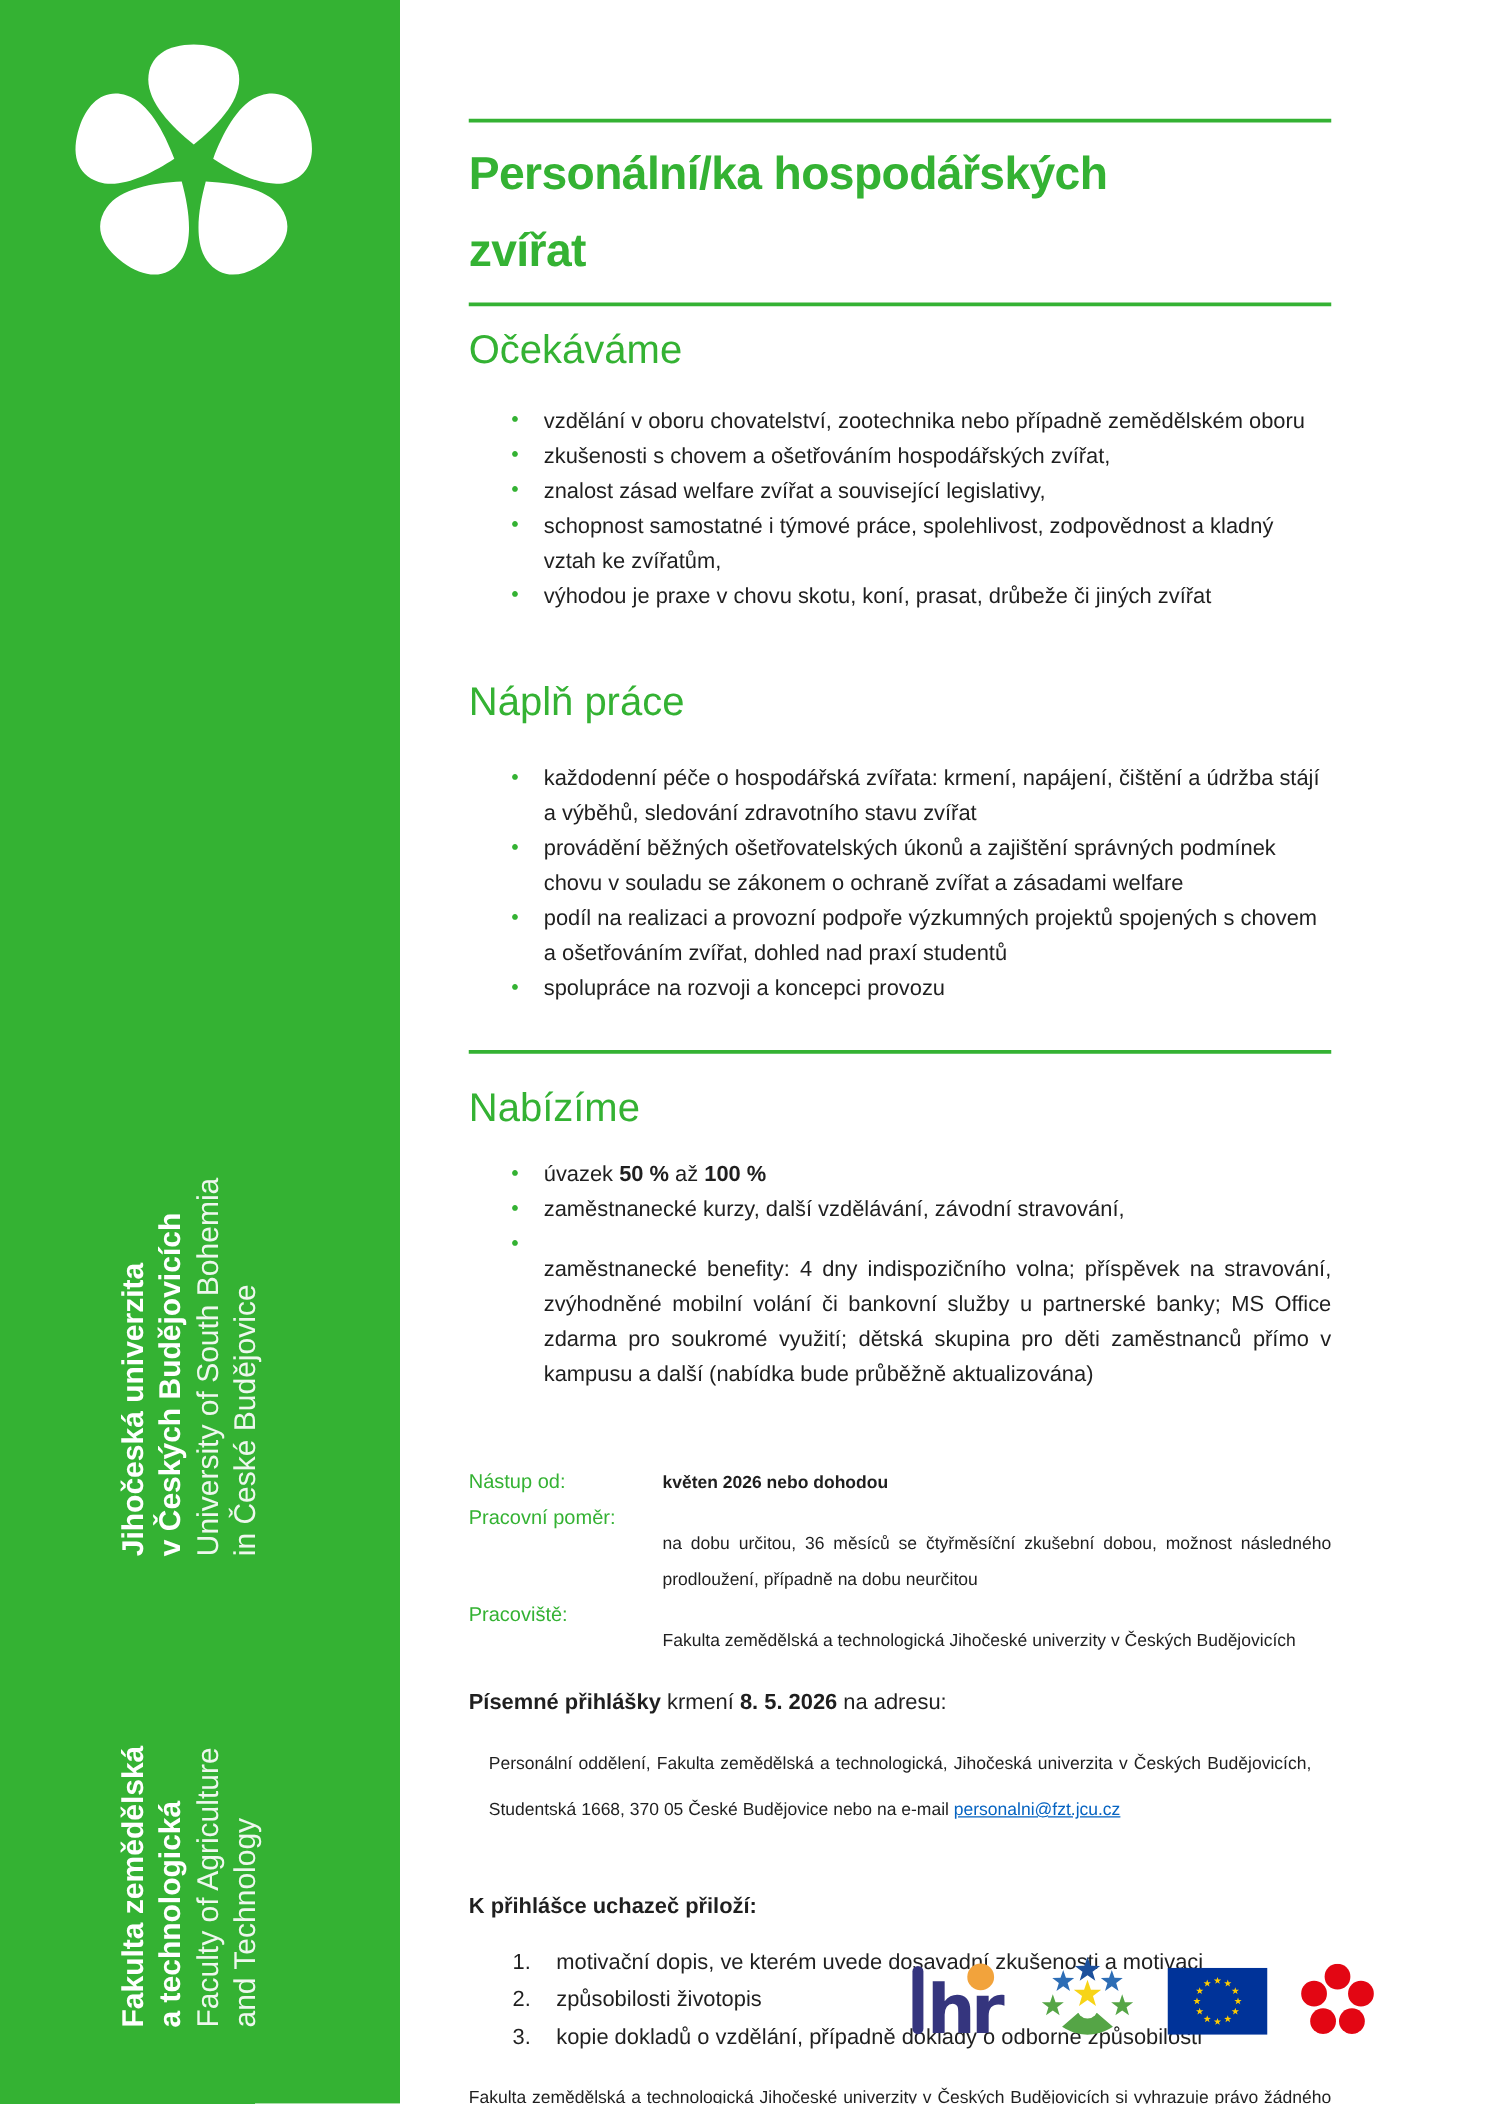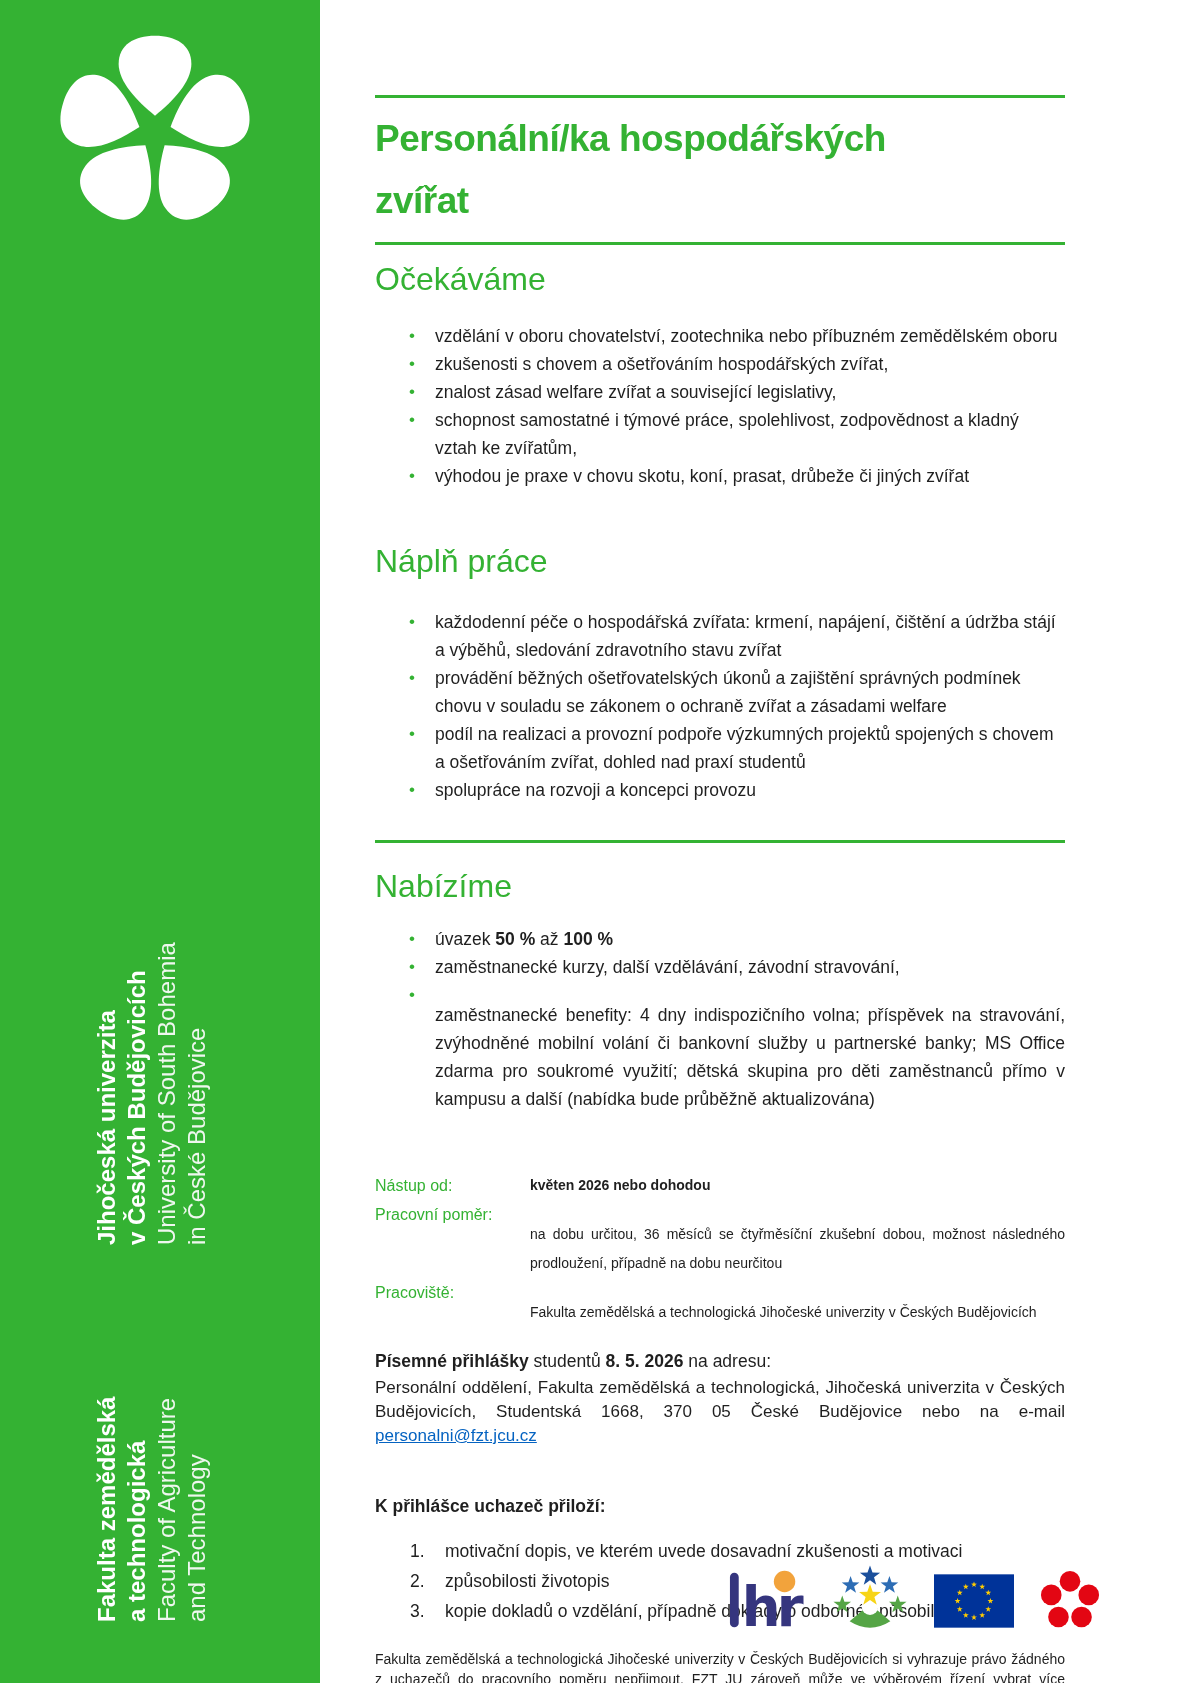--- a/index.html
+++ b/index.html
@@ -31,21 +31,21 @@
   .btext{flex:1;font-size:17.5px;line-height:28px;}
   .rule.mid{margin-top:36px;}
   .just{text-align:justify;margin-top:20px;}
   
   .details{margin-top:58px;}
   .drow{display:flex;}
   .dlabel{flex:0 0 155px;color:#34b233;font-size:16px;line-height:29px;}
   .dvalue{flex:1;font-size:14px;line-height:29px;}
   
   .appline{margin:20px 0 0;font-size:17.5px;line-height:29px;}
-  .address{margin:0;font-size:17px;line-height:24px;}
+  .address{margin:16px;font-size:14px;line-height:37px;}
   .link{color:#0563c1;text-decoration:underline;cursor:pointer;}
   .attach-head{margin:44px 0 0;font-size:17.5px;line-height:28px;font-weight:700;}
   .numlist{margin-top:16px;}
   .nrow{display:flex;}
   .nnum{flex:0 0 35px;margin-left:35px;font-size:17.5px;line-height:30px;}
   .ntext{flex:1;font-size:17.5px;line-height:30px;}
   .disclaimer{margin:24px 0 0;font-size:14px;line-height:19.5px;}
   
   .logos{position:absolute;left:728px;top:1564px;display:flex;align-items:center;gap:26px;}
 </style>
@@ -81,21 +81,21 @@
   <main class="main">
     <div class="rule top"></div>
     <h1><span>Personální/ka hospodářských</span><br><span>zvířat</span></h1>
     <div class="rule"></div>
 
     <section class="sec1">
       <h2>Očekáváme</h2>
       <div class="bullets">
           <div class="bullet">
             <span class="dot">•</span>
-            <div class="btext"><span>vzdělání v oboru chovatelství, zootechnika nebo příbuzném zemědělském oboru</span></div>
+            <div class="btext"><span>vzdělání v oboru chovatelství, zootechnika nebo případně zemědělském oboru</span></div>
           </div>
           <div class="bullet">
             <span class="dot">•</span>
             <div class="btext"><span>zkušenosti s chovem a ošetřováním hospodářských zvířat,</span></div>
           </div>
           <div class="bullet">
             <span class="dot">•</span>
             <div class="btext"><span>znalost zásad welfare zvířat a související legislativy,</span></div>
           </div>
           <div class="bullet">
@@ -159,21 +159,21 @@
         <div class="drow">
           <div class="dlabel">Pracovní poměr:</div>
           <div class="dvalue just"><span>na dobu určitou, 36 měsíců se čtyřměsíční zkušební dobou, možnost následného prodloužení, případně na dobu neurčitou</span></div>
         </div>
         <div class="drow">
           <div class="dlabel">Pracoviště:</div>
           <div class="dvalue just"><span>Fakulta zemědělská a technologická Jihočeské univerzity v Českých Budějovicích</span></div>
         </div>
       </div>
 
-    <p class="appline"><span style="font-weight: 700;">Písemné přihlášky</span><span> studentů </span><span style="font-weight: 700;">8. 5. 2026</span><span>  na adresu:</span></p>
+    <p class="appline"><span style="font-weight: 700;">Písemné přihlášky</span><span> krmení </span><span style="font-weight: 700;">8. 5. 2026</span><span>  na adresu:</span></p>
     <p class="address just"><span>Personální oddělení, Fakulta zemědělská a technologická, Jihočeská univerzita v Českých Budějovicích, Studentská 1668, 370 05 České Budějovice nebo na e-mail </span><span class="link">personalni@fzt.jcu.cz</span></p>
 
     <p class="attach-head">K přihlášce uchazeč přiloží:</p>
     <div class="numlist">
         <div class="nrow">
           <span class="nnum">1.</span>
           <div class="ntext">motivační dopis, ve kterém uvede dosavadní zkušenosti a motivaci</div>
         </div>
         <div class="nrow">
           <span class="nnum">2.</span>

